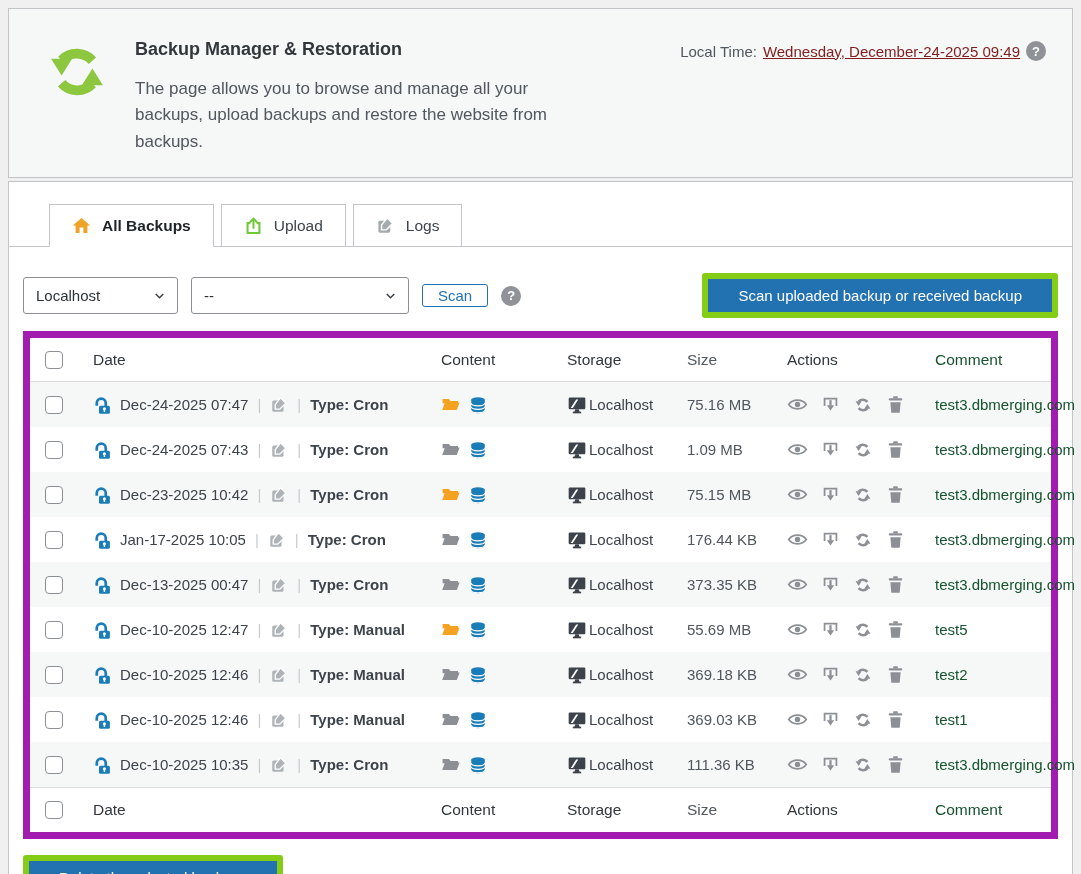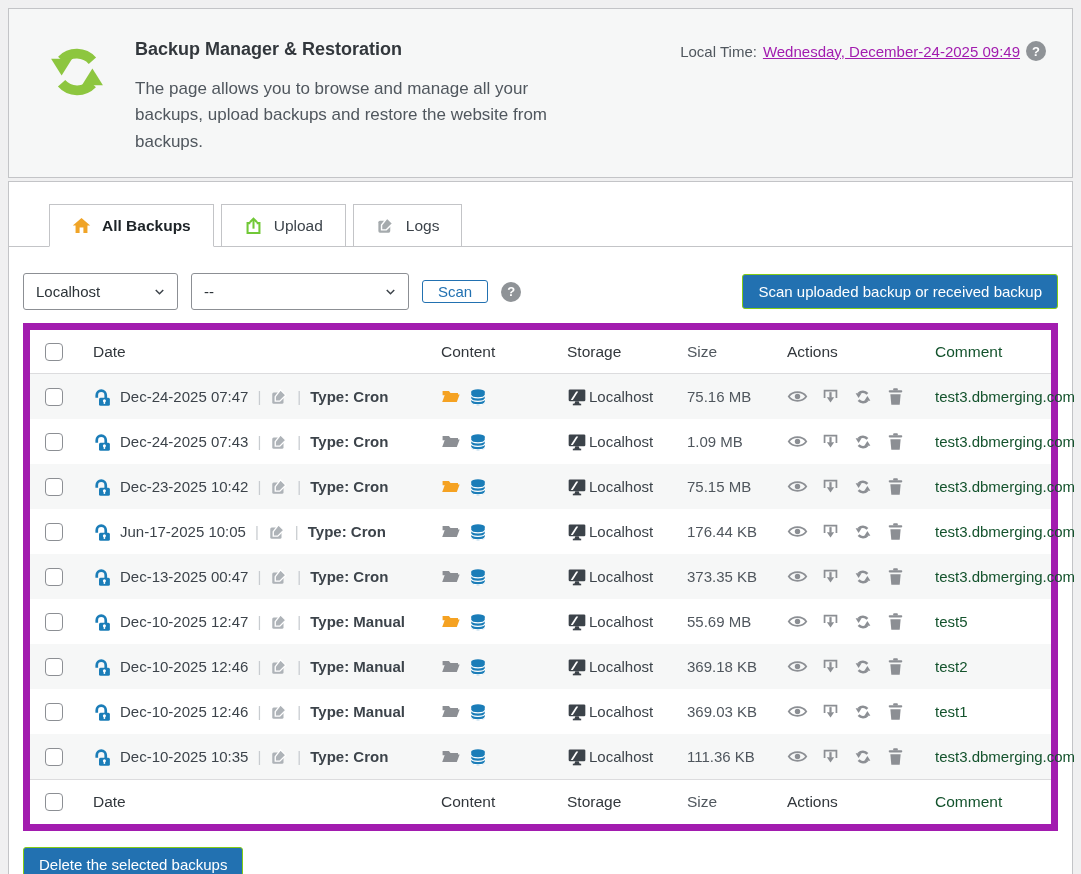--- a/index.html
+++ b/index.html
@@ -12,21 +12,21 @@
   }
   .panel { background:#fff; border:1px solid #c3c4c7; }
 
   
   .hdr { background:#f6f7f7; display:flex; align-items:flex-start; padding:22px 26px 24px 26px; margin-bottom:3px; height:170px; }
   .hdr-logo { width:76px; height:70px; margin:6px 20px 0 4px; flex:0 0 auto; }
   .hdr-text { flex:1 1 auto; }
   .hdr-title { font-size:18px; font-weight:bold; color:#32373c; margin-top:8px; }
   .hdr-desc { margin-top:16px; max-width:420px; color:#50575e; font-size:17px; line-height:1.55; }
   .hdr-time { margin-top:10px; white-space:nowrap; color:#50575e; font-size:15px; display:flex; align-items:center; gap:6px; }
-  .hdr-time a { color:#a21caf; }
+  .hdr-time a { color:#7f1d1d; }
   .help-badge { width:20px; height:20px; border-radius:50%; background:#8f9397; color:#fff; font-size:13px; font-weight:bold;
     display:inline-flex; align-items:center; justify-content:center; flex:0 0 auto; }
 
   
   .content { min-height:692px; padding-bottom:8px; }
 
   
   .tabs { display:flex; padding:22px 0 0 40px; border-bottom:1px solid #c3c4c7; }
   .tab { display:flex; align-items:center; gap:11px; padding:11px 22px; border:1px solid #c3c4c7; background:#fff;
     margin:0 7px -1px 0; font-size:15.5px; color:#3c434a; cursor:pointer; }
@@ -35,22 +35,22 @@
 
   
   .filters { display:flex; align-items:center; gap:13px; margin:26px 14px 0 14px; }
   .select { height:37px; border:1px solid #8c8f94; border-radius:3px; background:#fff; display:flex; align-items:center;
     padding:0 10px 0 12px; color:#2c3338; cursor:pointer; }
   .select .sel-val { flex:1 1 auto; }
   .select-storage { width:155px; }
   .select-backup { width:218px; }
   .btn-scan { height:23px; padding:0 15px; background:#fff; border:1px solid #2271b1; border-radius:3px;
     color:#2271b1; font-size:15px; cursor:pointer; font-family:inherit; }
-  .btn-blue { background:#2271b1; border:1px solid #84cc16; border-radius:3px; color:#fff; font-size:15px;
-    padding:8px 15px; cursor:pointer; font-family:inherit; }
+  .btn-blue { background:#2271b1; border:6px solid #84cc16; border-radius:3px; color:#fff; font-size:15px;
+    padding:8px 30px; cursor:pointer; font-family:inherit; }
   .push-right { margin-left:auto; }
 
   
   .tbl { margin:13px 14px 0 14px; border:7px solid #a21caf; }
   .trow { display:flex; align-items:center; height:45px; background:#fff; }
   .trow.head { height:44px; border-bottom:1px solid #dcdcde; font-size:15.5px; color:#32373c; }
   .trow.foot { border-top:1px solid #dcdcde; font-size:15.5px; color:#32373c; }
   .trow.odd { background:#f6f7f7; }
   .c-check { flex:0 0 46px; padding-left:15px; display:flex; align-items:center; }
   .c-date { flex:0 0 361px; padding-left:17px; display:flex; align-items:center; gap:9px; }
@@ -401,21 +401,21 @@
     <div class="c-check">
             <span class="checkbox"></span>
           </div>
     <div class="c-date">
       <svg width="18" height="18" viewBox="0 0 24 24">
         <path d="M5 13 V9.5 A6 6 0 0 1 17 9.5 V14" stroke="#1b7db8" stroke-width="3.6" fill="none"></path>
         <rect x="8" y="13" width="14.5" height="10.5" rx="2" fill="#1b7db8"></rect>
         <circle cx="15.2" cy="17" r="2" fill="#fff"></circle>
         <rect x="14.2" y="17" width="2" height="4.2" fill="#fff"></rect>
       </svg>
-      <span>Jun-17-2025 10:05</span>
+      <span>Jan-17-2025 10:05</span>
       <span class="sep">|</span>
       <span class="act">
         <svg width="18" height="18" viewBox="0 0 24 24">
           <rect x="3" y="6" width="15" height="15" rx="2" fill="#aeb3b8"></rect>
           <polygon points="14,2.5 21,9.5 13,17.5 7,17.5 7,11.5" fill="#aeb3b8" stroke="#fff" stroke-width="1.8"></polygon>
         </svg>
       </span>
       <span class="sep">|</span>
       <span class="row-type">Type: Cron</span>
     </div>

